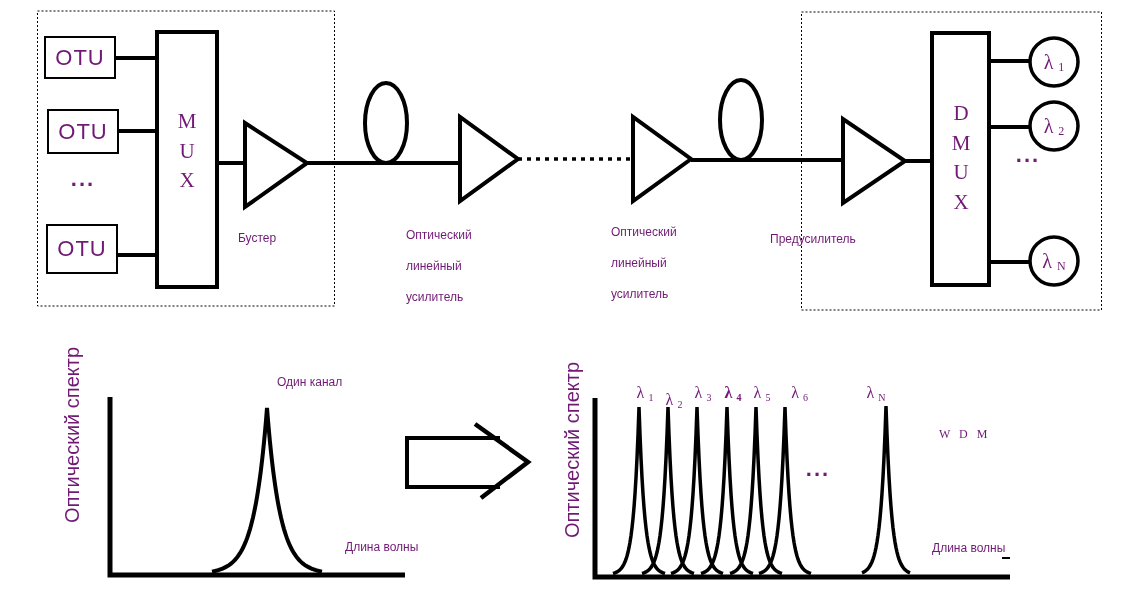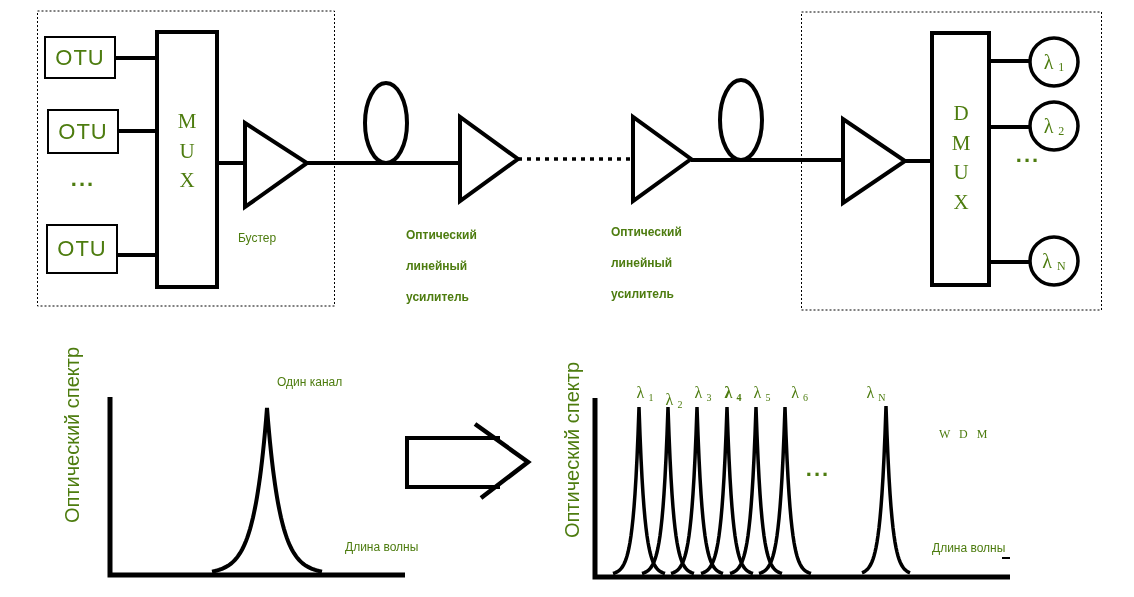--- a/index.html
+++ b/index.html
@@ -1,25 +1,25 @@
 <!DOCTYPE html>
 <html><head>
 <meta charset="utf-8">
 <style>
   html,body{margin:0;padding:0;background:#fff;}
   .canvas{position:relative;width:1134px;height:597px;background:#ffffff;overflow:hidden;
-          font-family:"Liberation Sans",sans-serif;color:#4d7c0f;}
+          font-family:"Liberation Sans",sans-serif;color:#701a75;}
   .canvas svg{position:absolute;left:0;top:0;}
   .t{position:absolute;white-space:nowrap;font-size:12px;line-height:22px;}
   .center{display:flex;align-items:center;justify-content:center;}
   .otu-label{position:absolute;font-size:22px;letter-spacing:1px;}
   .vletters{position:absolute;font-family:"Liberation Serif",serif;font-size:21px;
             text-align:center;width:30px;}
   .vletters div{line-height:29.5px;}
-  .amp-label div{line-height:31px;font-weight:bold;}
+  .amp-label div{line-height:31px;}
   .dots{position:absolute;font-size:22px;font-weight:bold;letter-spacing:2px;width:34px;text-align:center;}
   .rot{position:absolute;width:210px;height:20px;text-align:center;transform:rotate(-90deg);
        font-size:20px;line-height:20px;}
   .lam-circle-label{position:absolute;width:48px;height:48px;font-family:"Liberation Serif",serif;
                     font-size:20px;}
   .lam-sub{font-size:12px;margin-left:5px;transform:translateY(5px);}
   .peak-label{position:absolute;top:384px;width:34px;text-align:center;
               font-family:"Liberation Serif",serif;font-size:16px;}
   .peak-label .sub2{font-size:10px;margin-left:4px;vertical-align:-3px;}
   .serif-label{font-family:"Liberation Serif",serif;letter-spacing:3px;}
@@ -115,20 +115,21 @@
     <div>Оптический</div>
     <div>линейный</div>
     <div>усилитель</div>
   </div>
   <div class="t amp-label" style="left:611px;top:217px;">
     <div>Оптический</div>
     <div>линейный</div>
     <div>усилитель</div>
   </div>
 
+  <div class="t" style="left:770px;top:228px;">Предусилитель</div>
 
   <div class="vletters" style="left:946px;top:99px;">
     <div>D</div>
     <div>M</div>
     <div>U</div>
     <div>X</div>
   </div>
 
   <div class="lam-circle-label center" style="left:1030px;top:38px;">
     <span>λ</span>

